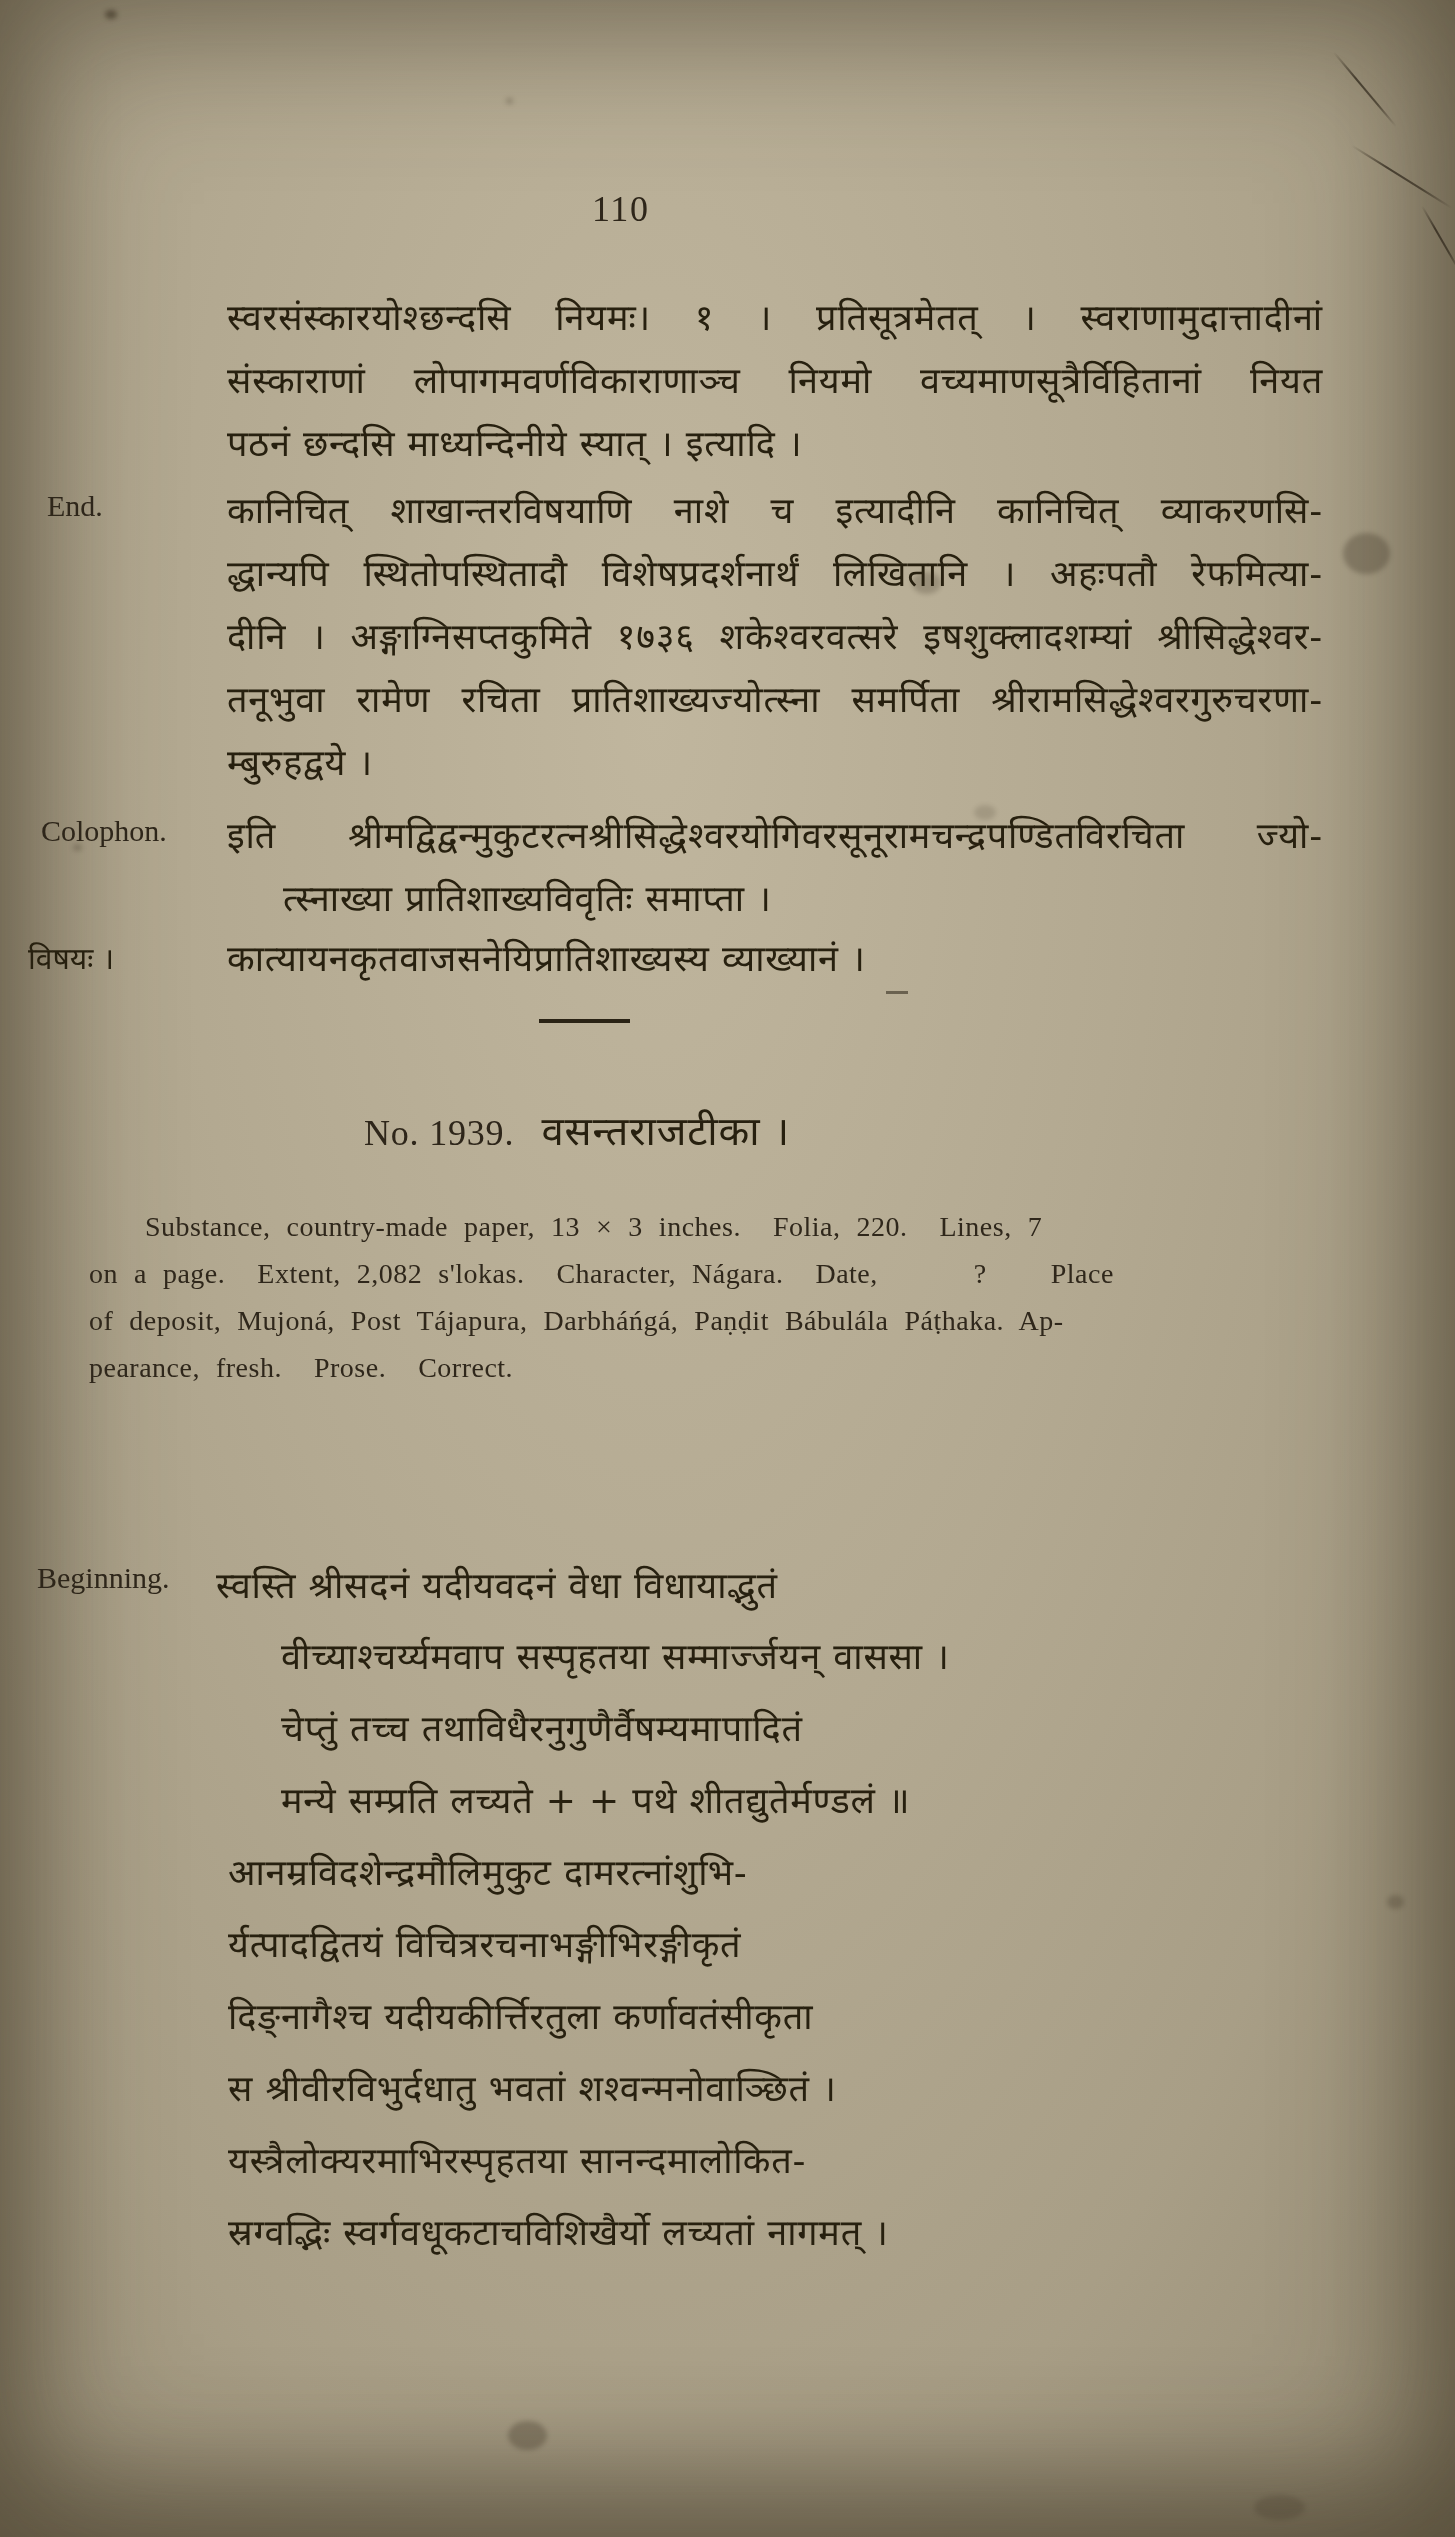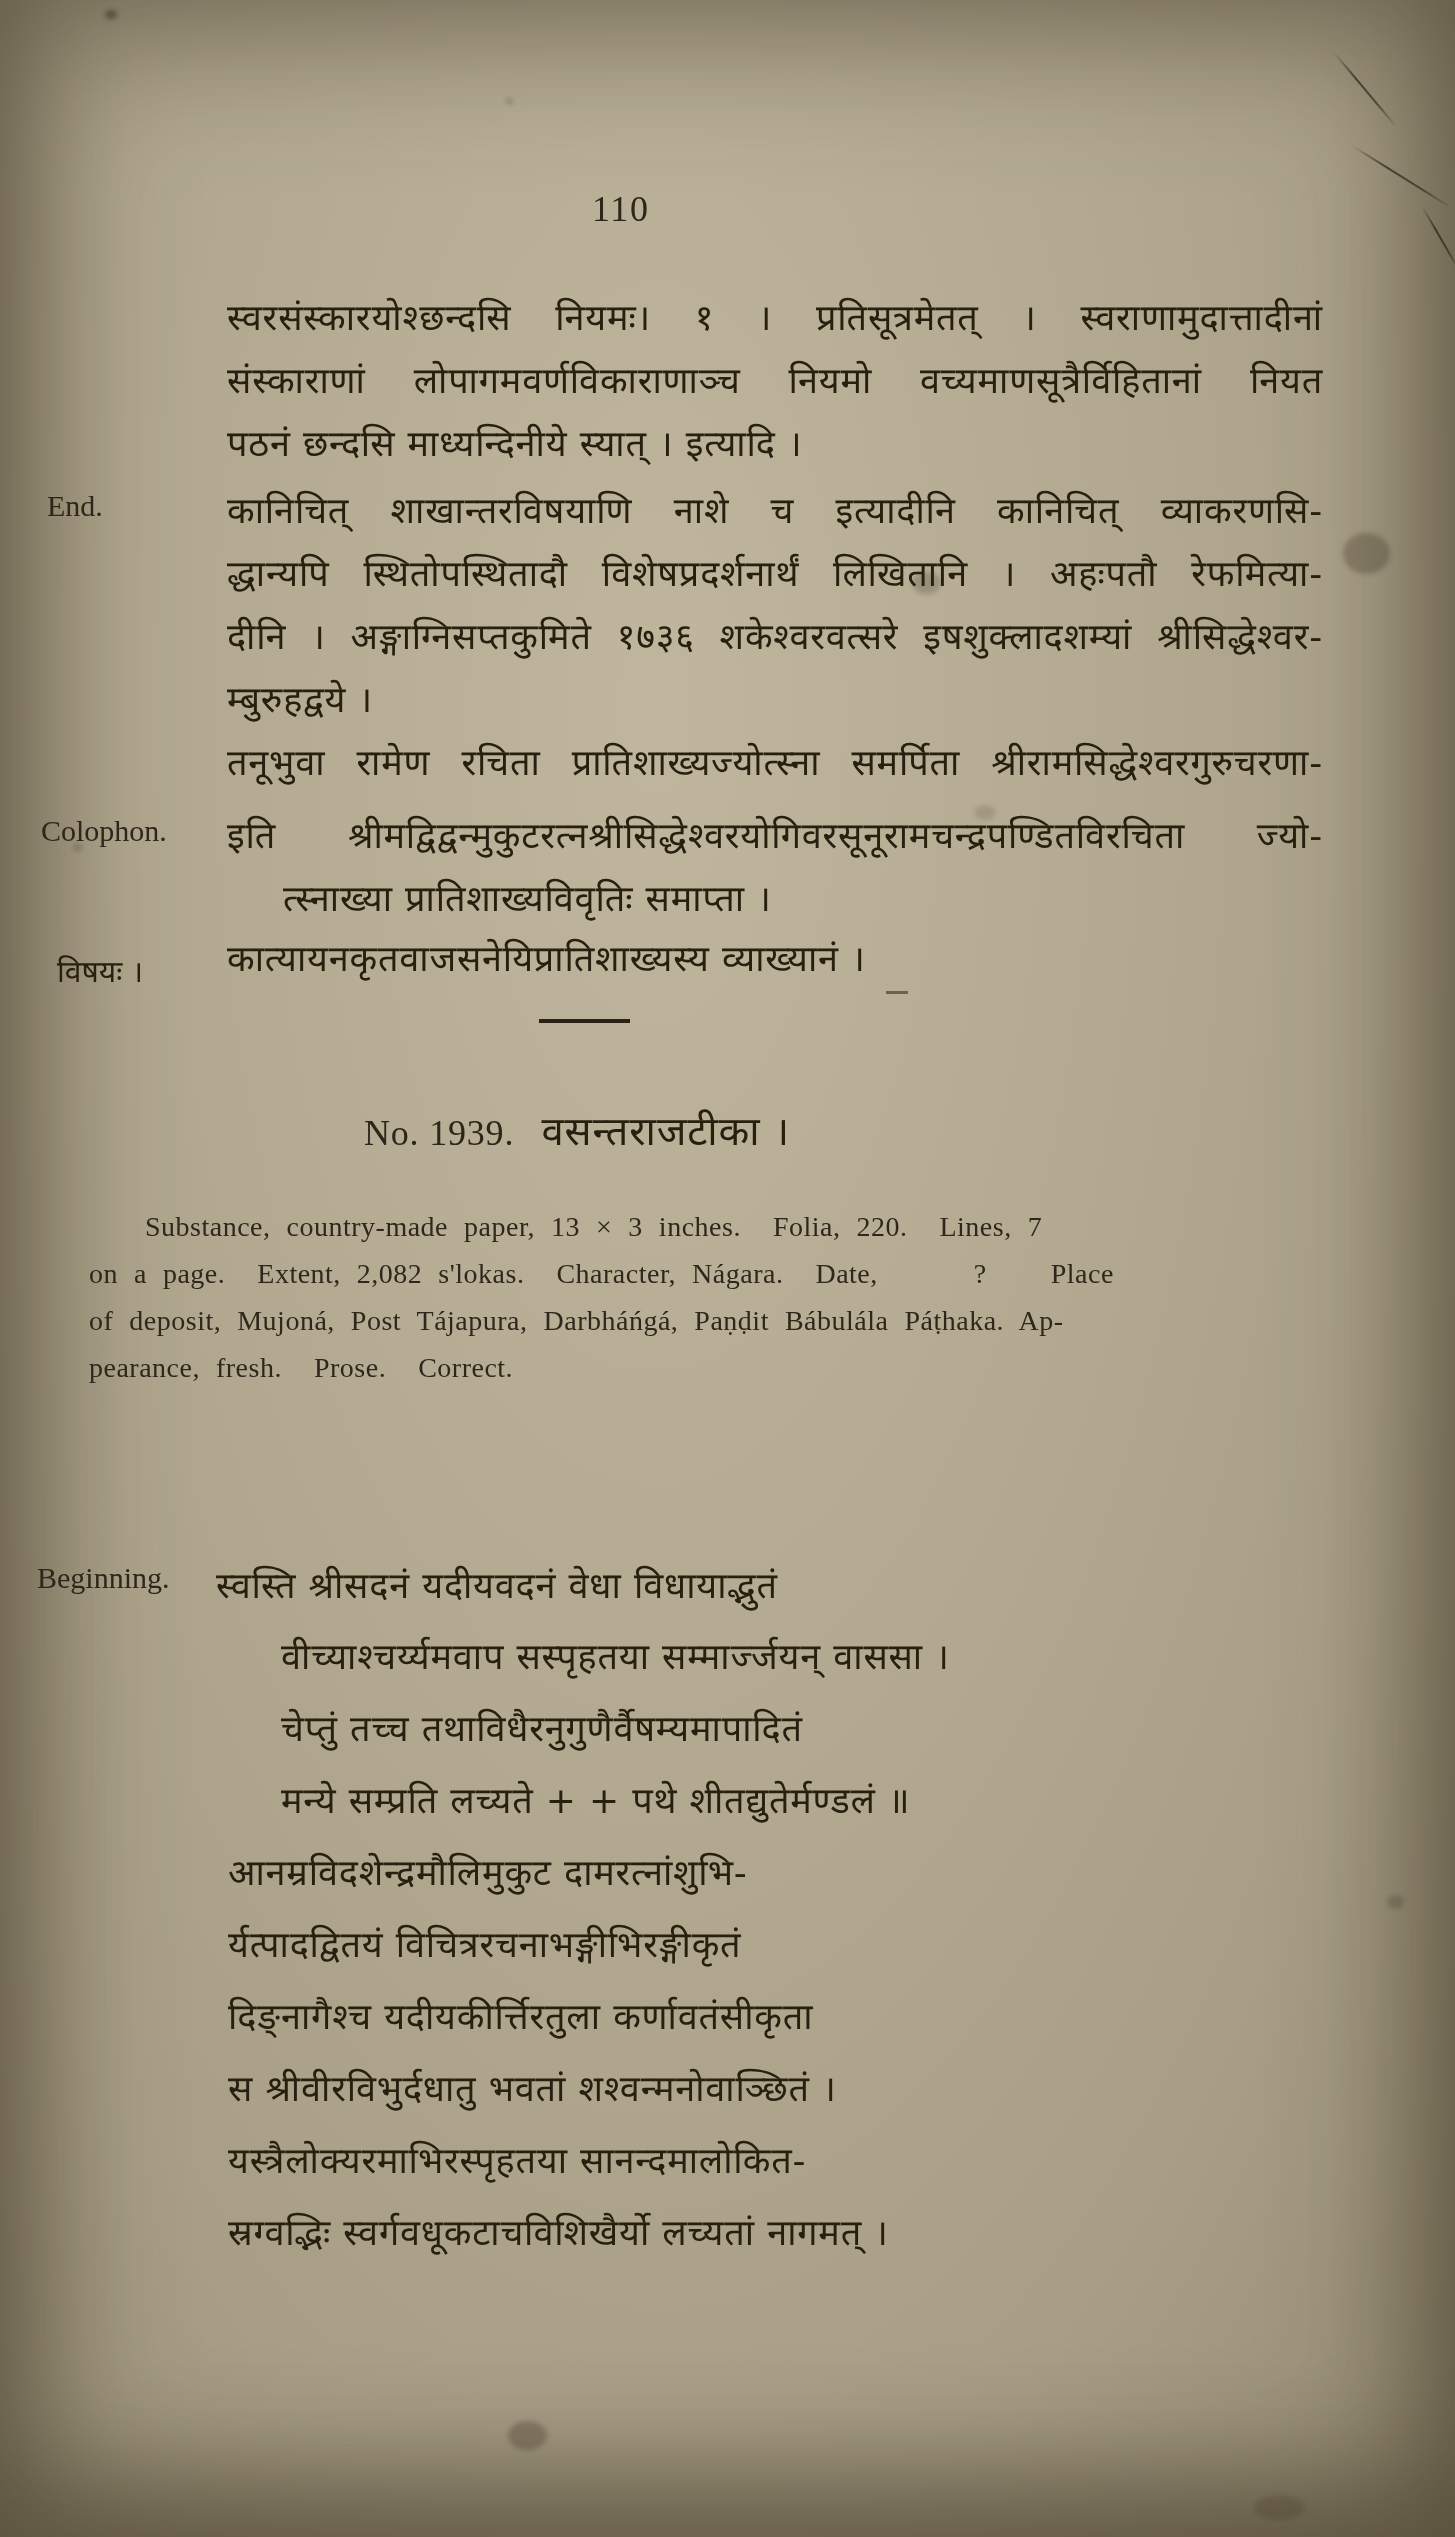--- a/index.html
+++ b/index.html
@@ -45,31 +45,31 @@
     <div class="dev just">स्वरसंस्कारयोश्छन्दसि नियमः। १ । प्रतिसूत्रमेतत् ।  स्वराणामुदात्तादीनां</div>
     <div class="dev just">संस्काराणां लोपागमवर्णविकाराणाञ्च नियमो वच्यमाणसूत्रैर्विहितानां नियत</div>
     <div class="dev">पठनं छन्दसि माध्यन्दिनीये स्यात् । इत्यादि ।</div>
   </div>
 
   <div class="abs label" style="left:47px;top:489px;">End.</div>
   <div class="abs dev-block" style="left:227px;top:479px;width:1096px;">
     <div class="dev just">कानिचित् शाखान्तरविषयाणि नाशे च इत्यादीनि कानिचित् व्याकरणसि-</div>
     <div class="dev just">द्धान्यपि स्थितोपस्थितादौ विशेषप्रदर्शनार्थं लिखितानि ।  अहःपतौ रेफमित्या-</div>
     <div class="dev just">दीनि ।  अङ्गाग्निसप्तकुमिते १७३६ शकेश्वरवत्सरे इषशुक्लादशम्यां श्रीसिद्धेश्वर-</div>
+    <div class="dev just">तनूभुवा रामेण रचिता प्रातिशाख्यज्योत्स्ना समर्पिता श्रीरामसिद्धेश्वरगुरुचरणा-</div>
     <div class="dev">म्बुरुहद्वये ।</div>
-    <div class="dev just">तनूभुवा रामेण रचिता प्रातिशाख्यज्योत्स्ना समर्पिता श्रीरामसिद्धेश्वरगुरुचरणा-</div>
   </div>
 
   <div class="abs label" style="left:41px;top:814px;">Colophon.</div>
   <div class="abs dev-block" style="left:227px;top:804px;width:1096px;">
     <div class="dev just">इति श्रीमद्विद्वन्मुकुटरत्नश्रीसिद्धेश्वरयोगिवरसूनूरामचन्द्रपण्डितविरचिता ज्यो-</div>
     <div class="dev" style="padding-left:56px;">त्स्नाख्या प्रातिशाख्यविवृतिः समाप्ता ।</div>
   </div>
 
-  <div class="abs dev-label" style="left:57px;top:937px;margin-top:13px;">विषयः ।</div>
+  <div class="abs dev-label" style="left:28px;top:937px;">विषयः ।</div>
   <div class="abs dev" style="left:227px;top:927px;">कात्यायनकृतवाजसनेयिप्रातिशाख्यस्य व्याख्यानं ।</div>
 
   <div class="rule" style="left:539px;top:1019px;width:91px;height:4.2px;"></div>
   <div class="rule" style="left:886px;top:991px;width:22px;height:2.5px;opacity:.55;"></div>
 
   <div class="abs" style="left:364px;top:1100px;white-space:nowrap;">
     <span style="font-size:36px;letter-spacing:0.8px;">No. 1939.</span>
     <span class="dev" style="font-size:40px;font-weight:400;margin-left:24px;">वसन्तराजटीका ।</span>
   </div>
 

